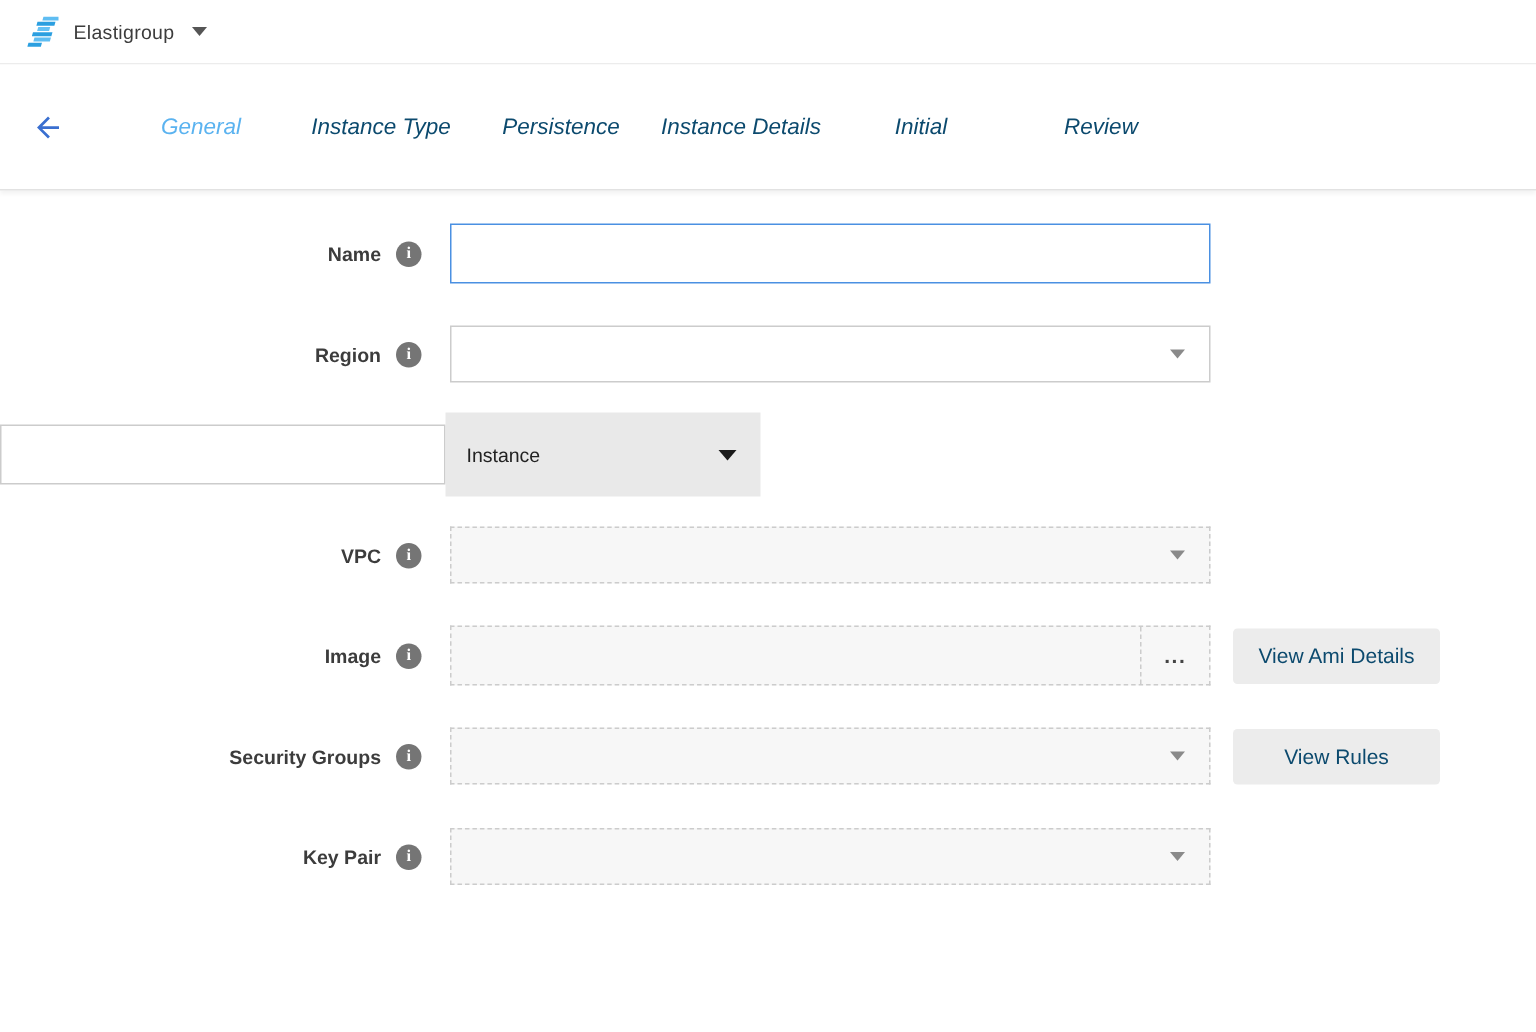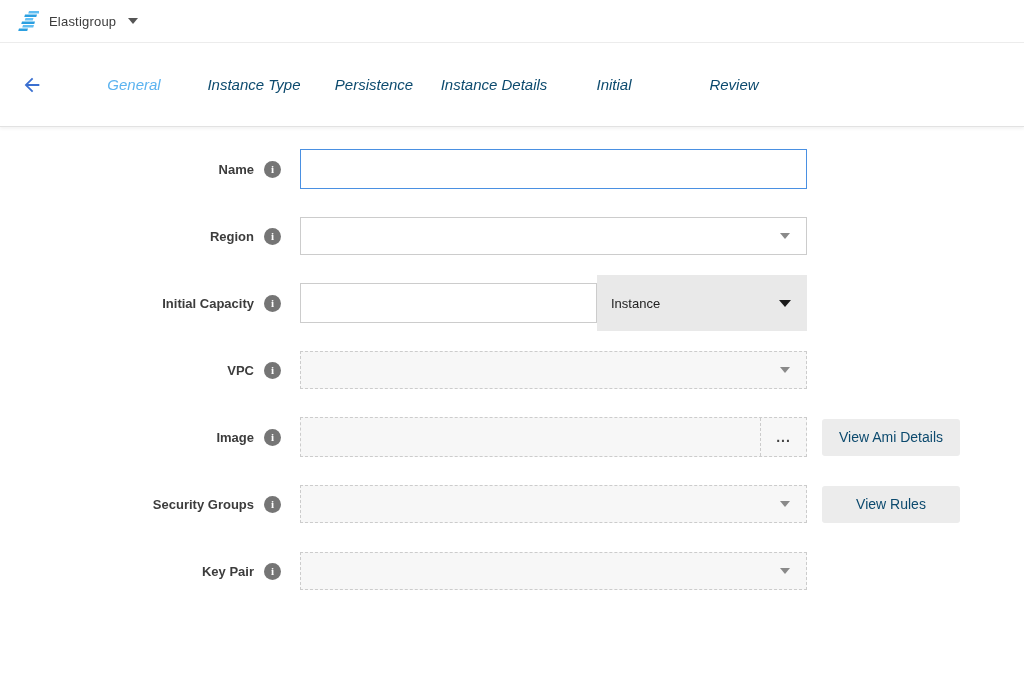--- a/index.html
+++ b/index.html
@@ -124,24 +124,20 @@
       <span class="info-icon"></span>
     </div>
     <div class="control">
       <div class="select">
         <span class="caret-down"></span>
       </div>
     </div>
   </div>
 
   <div class="row">
-    <div class="label-area">
-      <label class="flabel">Initial Capacity</label>
-      <span class="info-icon"></span>
-    </div>
     <div class="control">
       <input class="cap-input" type="text" value="" style="">
       <div class="unit-select">
         <span class="unit-label">Instance</span>
         <span class="caret-down dark"></span>
       </div>
     </div>
   </div>
 
   <div class="row">

